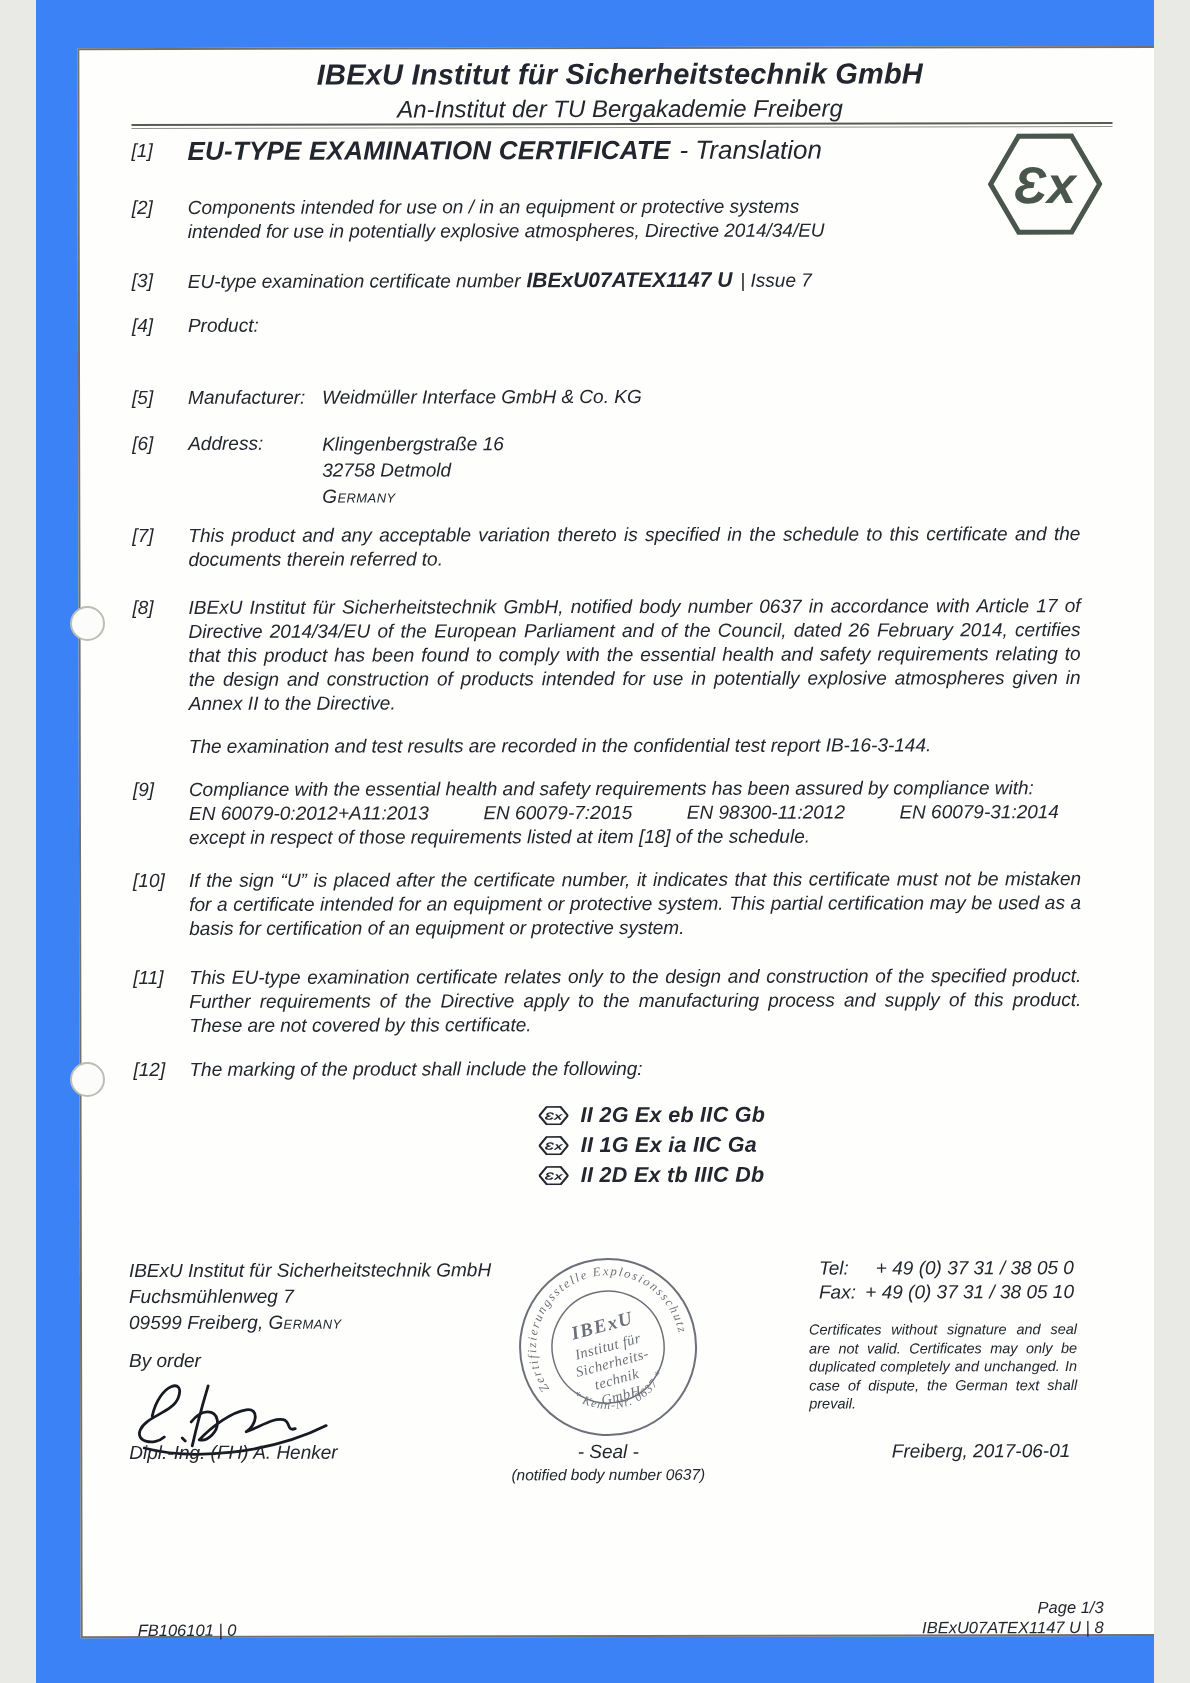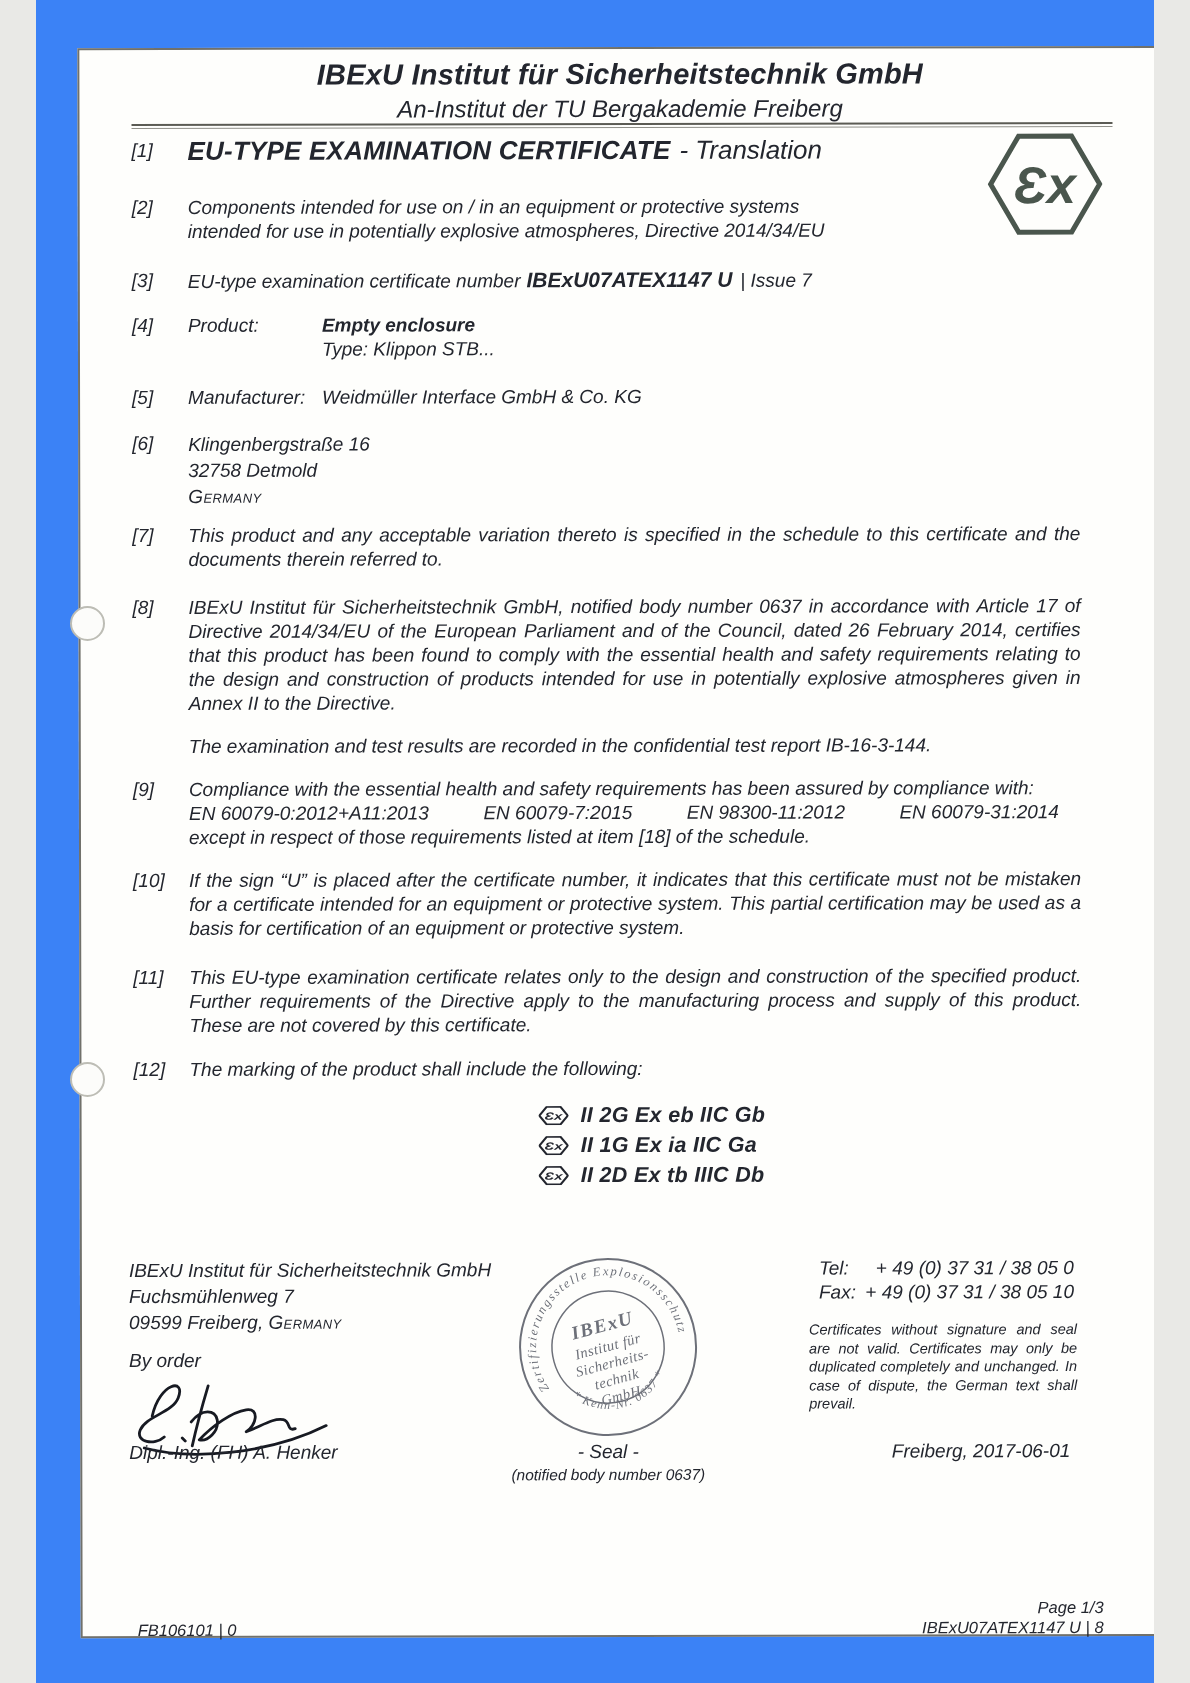--- a/index.html
+++ b/index.html
@@ -87,38 +87,35 @@
       <span class="num">[3]</span>
       <div class="body">
         <span>EU-type examination certificate number</span><span class="certno">IBExU07ATEX1147 U</span><span class="issue">| Issue 7</span>
       </div>
     </div>
 
     <div class="item" style="top:264px">
       <span class="num">[4]</span>
       <div class="body lblrow">
         <span class="lbl">Product:</span>
-        <span>
-          <span class="bold" style="display:block">Empty enclosure</span>
-          <span style="display:block">Type: Klippon STB...</span>
-        </span>
       </div>
     </div>
 
     <div class="item" style="top:336px">
       <span class="num">[5]</span>
       <div class="body lblrow">
         <span class="lbl">Manufacturer:</span>
         <span>Weidmüller Interface GmbH &amp; Co. KG</span>
       </div>
     </div>
 
     <div class="item" style="top:382px">
       <span class="num">[6]</span>
       <div class="body lblrow">
+        <span class="lbl">Address:</span>
         <span style="line-height:26px">
           <span style="display:block">Klingenbergstraße 16</span>
           <span style="display:block">32758 Detmold</span>
           <span style="display:block" class="sc-caps">Germany</span>
         </span>
       </div>
     </div>
 
     <div class="item" style="top:474px">
       <span class="num">[7]</span>

